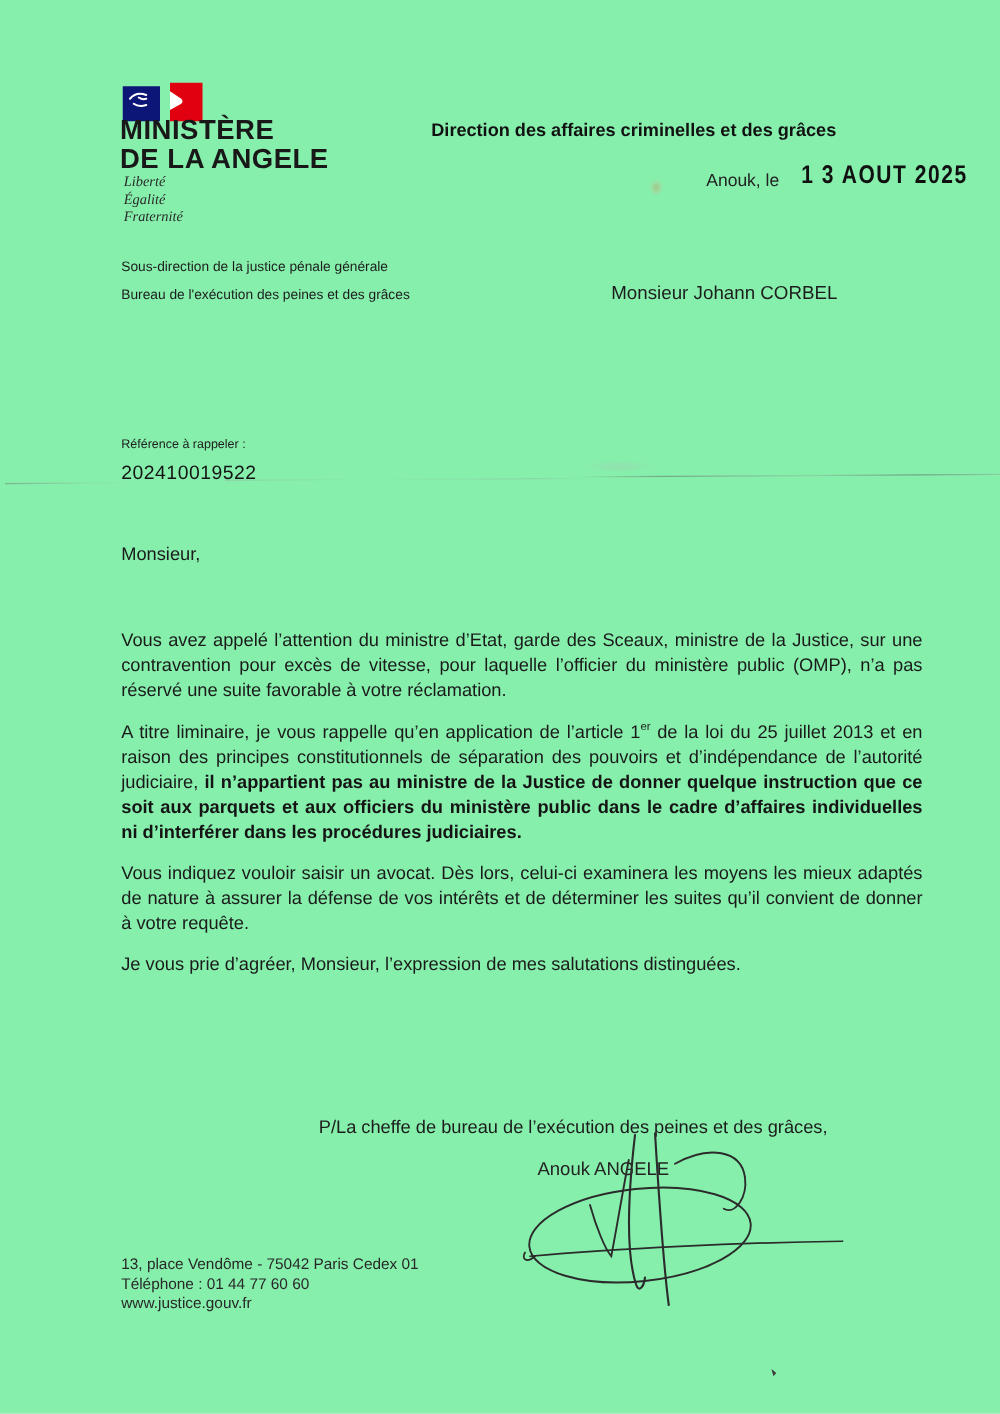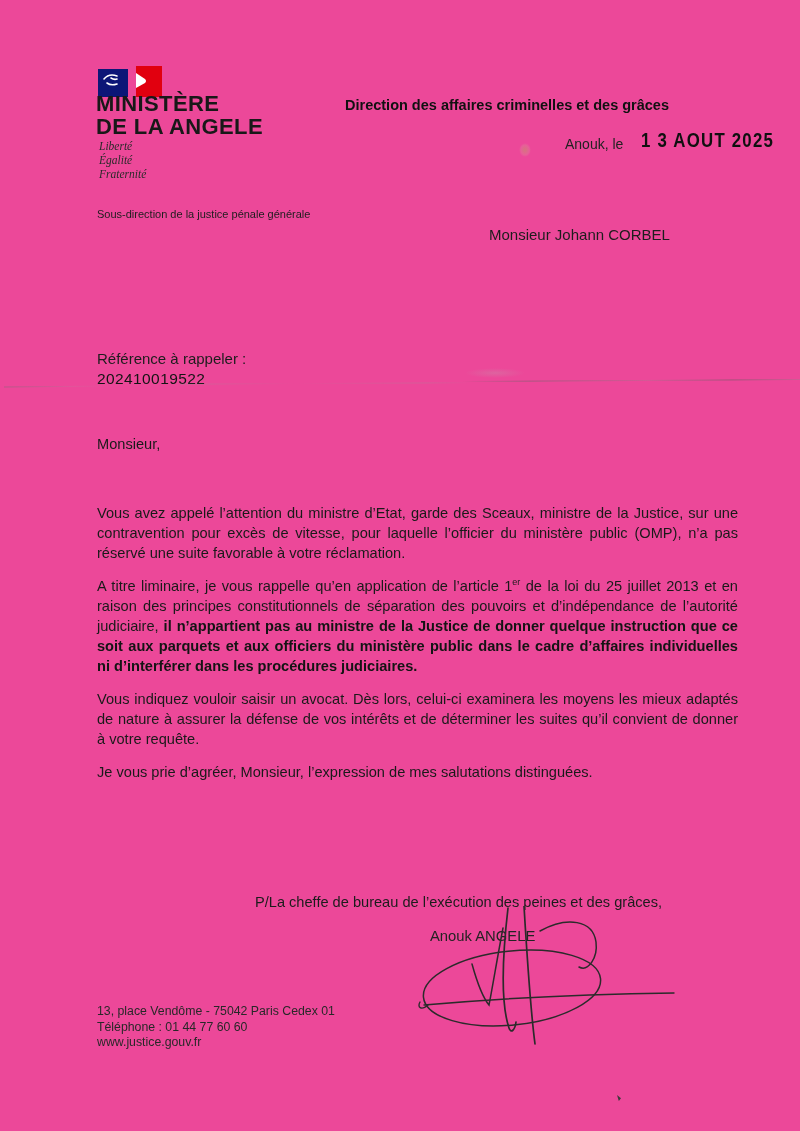--- a/index.html
+++ b/index.html
@@ -1,20 +1,20 @@
 <!DOCTYPE html>
 <html lang="fr"><head>
 <meta charset="utf-8">
 <style>
   html,body{margin:0;padding:0;background:#e8e8e8;}
   .page{
     position:relative;
     width:800px;height:1131px;
     margin:0 auto;
-    background:#ec4899;
+    background:#86efac;
     font-family:"Liberation Sans", sans-serif;
     color:#1c1c1c;
     overflow:hidden;
   }
   
   .logo{position:absolute;left:98px;top:66px;width:70px;height:32px;}
   .ministry-name{
     position:absolute;left:96px;top:92px;
     font-weight:bold;font-size:22px;line-height:23px;
     letter-spacing:0.4px;color:#181818;
@@ -32,21 +32,21 @@
   .date-stamp{
     position:absolute;left:641px;top:128px;
     font-weight:bold;font-size:20.5px;letter-spacing:1.5px;
     transform:scaleX(0.82);transform-origin:left center;
     color:#101010;white-space:nowrap;
   }
   
   .sender{position:absolute;left:97px;top:203px;font-size:11px;line-height:22px;color:#1d1d1d;}
   .recipient{position:absolute;left:489px;top:226px;font-size:15px;color:#1d1d1d;}
   
-  .ref-label{position:absolute;left:97px;top:350px;font-size:15px;color:#1d1d1d;}
+  .ref-label{position:absolute;left:97px;top:350px;font-size:10px;color:#1d1d1d;}
   .ref-number{position:absolute;left:97px;top:370px;font-size:15.5px;letter-spacing:0.4px;color:#141414;}
   
   .crease-left{position:absolute;left:4px;top:386px;width:112px;height:1px;
     background:linear-gradient(90deg,rgba(110,110,110,.45),rgba(160,160,160,.15) 60%,transparent);transform:rotate(-0.4deg);}
   .crease-right{position:absolute;left:462px;top:380px;width:338px;height:1px;
     background:linear-gradient(90deg,transparent,rgba(100,100,100,.5) 20%,rgba(140,140,140,.25) 55%,rgba(90,90,90,.5) 80%,rgba(140,140,140,.3));transform:rotate(-0.35deg);}
   .crease-mid{position:absolute;left:180px;top:383px;width:290px;height:1px;
     background:linear-gradient(90deg,rgba(150,150,150,.3),transparent 40%,rgba(150,150,150,.28) 85%,transparent);transform:rotate(-0.3deg);}
   .smudge{position:absolute;left:465px;top:368px;width:60px;height:10px;border-radius:50%;
     background:radial-gradient(closest-side,rgba(180,180,180,.25),transparent);}
@@ -96,20 +96,21 @@
     <div>Égalité</div>
     <div>Fraternité</div>
   </div>
 
   <div class="direction">Direction des affaires criminelles et des grâces</div>
   <div class="paris-le">Anouk, le</div>
   <div class="date-stamp">1 3 AOUT 2025</div>
 
   <div class="sender">
     <div>Sous-direction de la justice pénale générale</div>
+    <div>Bureau de l'exécution des peines et des grâces</div>
   </div>
   <div class="recipient">Monsieur Johann CORBEL</div>
 
   <div class="ref-label">Référence à rappeler :</div>
   <div class="ref-number">202410019522</div>
 
   <div class="crease-left"></div>
   <div class="crease-mid"></div>
   <div class="crease-right"></div>
   <div class="smudge"></div>

